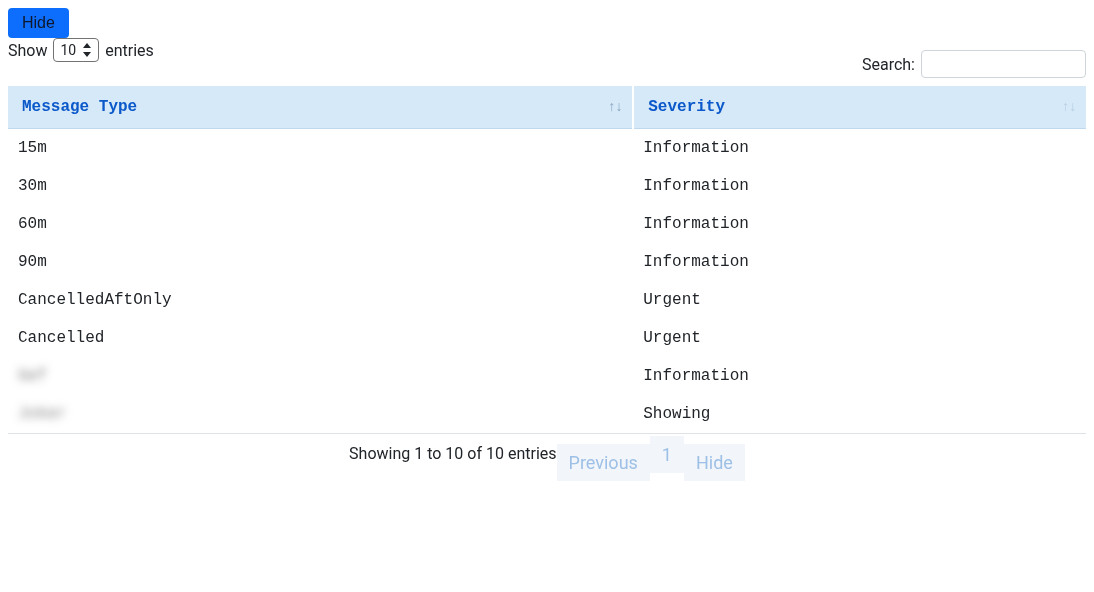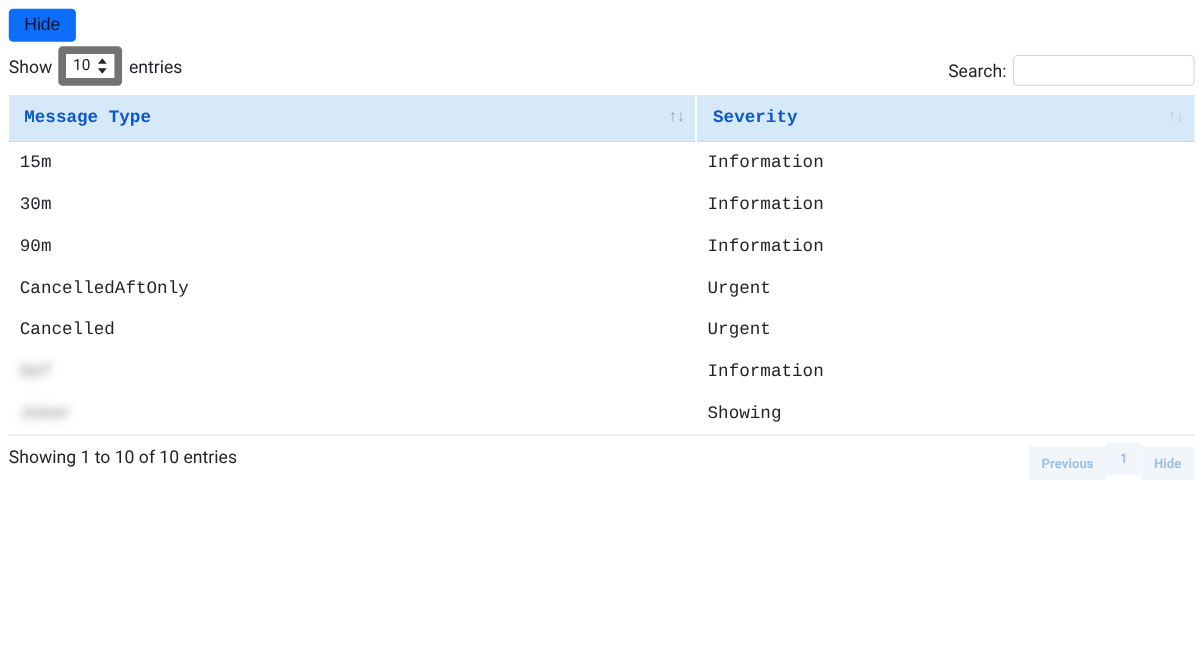--- a/index.html
+++ b/index.html
@@ -16,29 +16,29 @@
     color: #0f172a;
     border: none;
     border-radius: 4px;
     padding: 6px 14px;
     font-size: 16px;
     cursor: pointer;
   }
   .controls-row {
     display: flex;
     justify-content: space-between;
-    align-items: flex-end;
+    align-items: flex-start;
     margin-bottom: 8px;
     font-size: 16px;
   }
   .length-control { display: flex; align-items: center; gap: 6px; }
   .length-select {
     display: inline-flex;
     align-items: center;
-    border: 7px solid #737373;
+    border: 1px solid #737373;
     border-radius: 4px;
     padding: 3px 6px;
     font-size: 14px;
     gap: 6px;
     background: #fff;
   }
   .length-select .caret {
     display: inline-block;
     width: 10px;
     line-height: 0;
@@ -83,36 +83,36 @@
     padding: 10px 10px;
     border-bottom: 0;
     font-size: 16px;
   }
   table.data tbody tr:last-child td {
     border-bottom: 1px solid #dee2e6;
   }
   .blur { color: transparent; text-shadow: 0 0 8px rgba(0,0,0,0.5); }
   .footer-row {
     display: flex;
-    justify-content: space-between;
+    justify-content: center;
     align-items: flex-start;
     margin-top: 10px;
     font-size: 16px;
   }
   .paginate {
     display: flex;
     gap: 0;
   }
   .page-btn {
     background: #f2f6fb;
     color: #9ec0e6;
-    font-weight: 700;
+    font-weight: 400;
     padding: 8px 12px;
     border: none;
-    font-size: 12px;
+    font-size: 18px;
     cursor: default;
   }
   .page-btn.num {
     color: #9ec0e6;
     background: #f2f6fb;
     padding: 8px 12px;
   }
 </style>
 </head>
 <body>
@@ -156,20 +156,24 @@
   <tbody>
       <tr>
         <td>15m</td>
         <td>Information</td>
       </tr>
       <tr>
         <td>30m</td>
         <td>Information</td>
       </tr>
       <tr>
+        <td>60m</td>
+        <td>Information</td>
+      </tr>
+      <tr>
         <td>90m</td>
         <td>Information</td>
       </tr>
       <tr>
         <td>CancelledAftOnly</td>
         <td>Urgent</td>
       </tr>
       <tr>
         <td>Cancelled</td>
         <td>Urgent</td>

